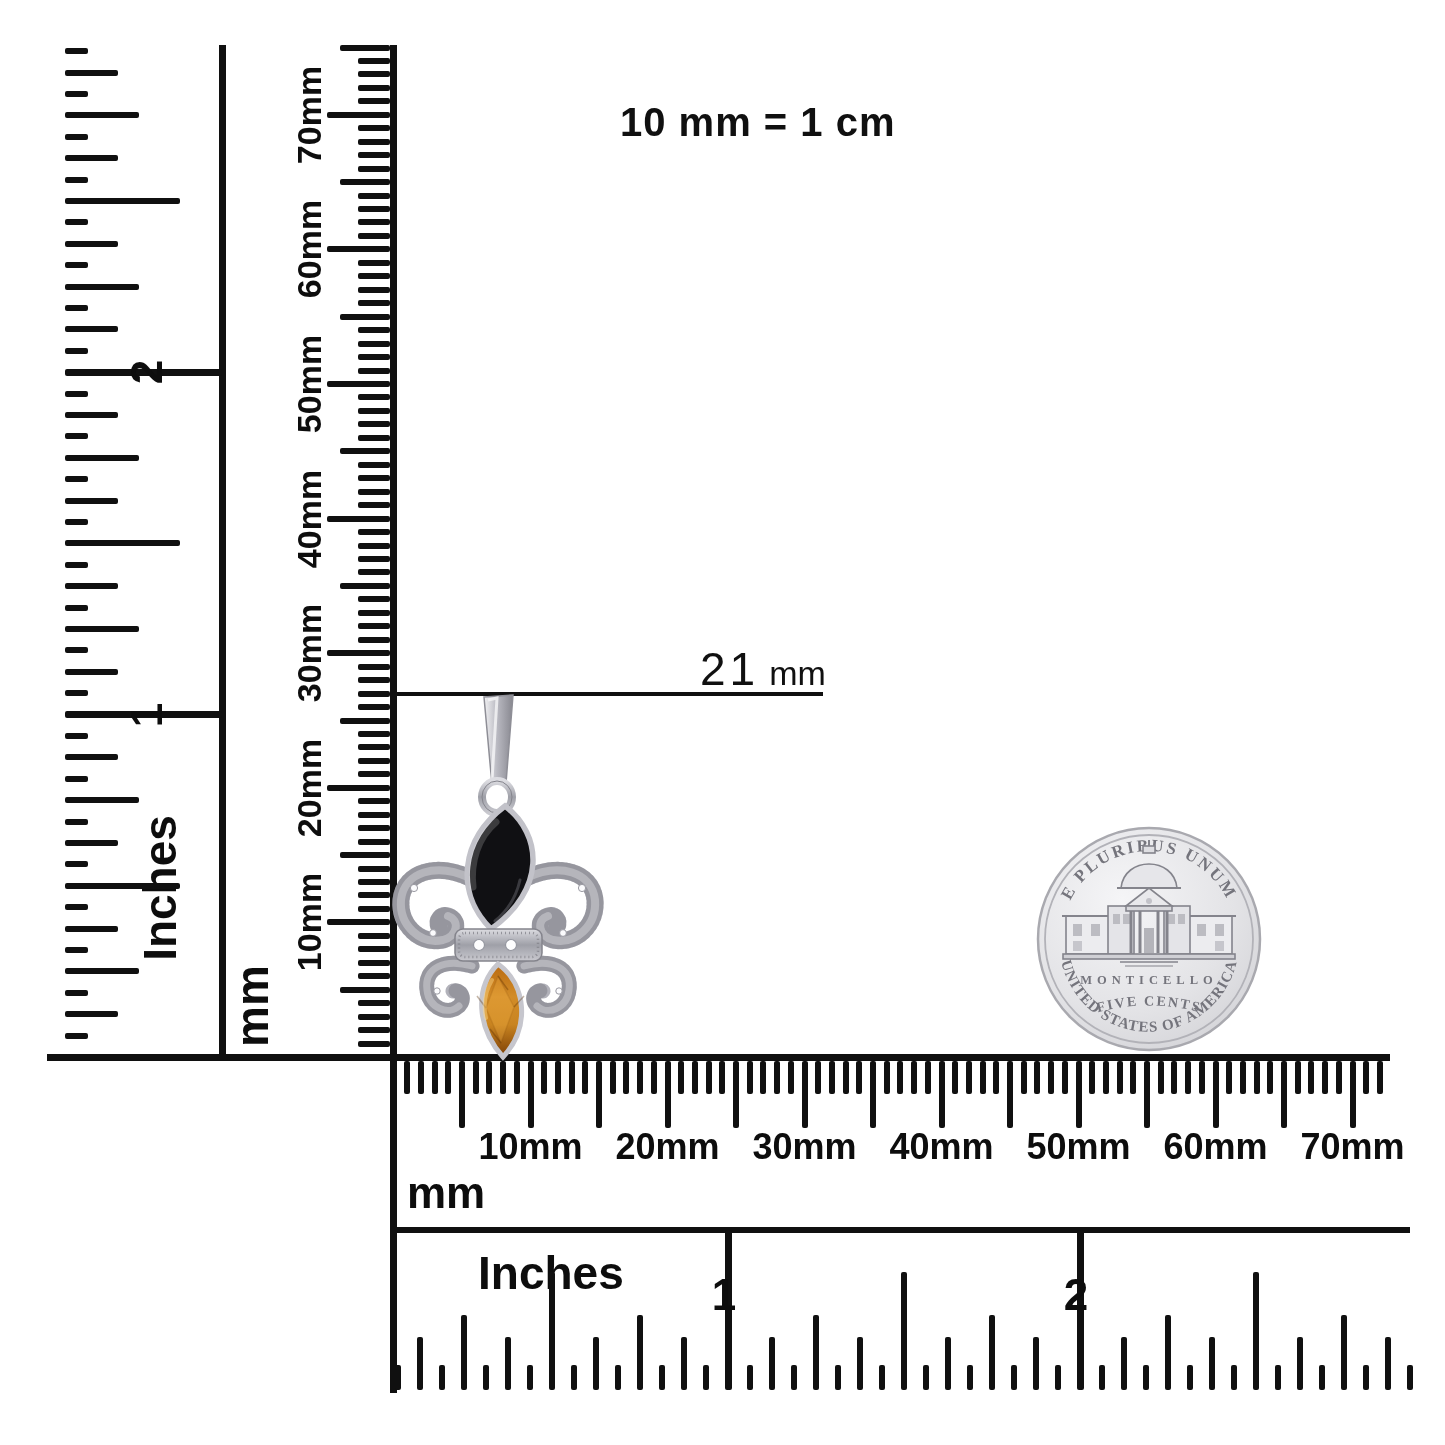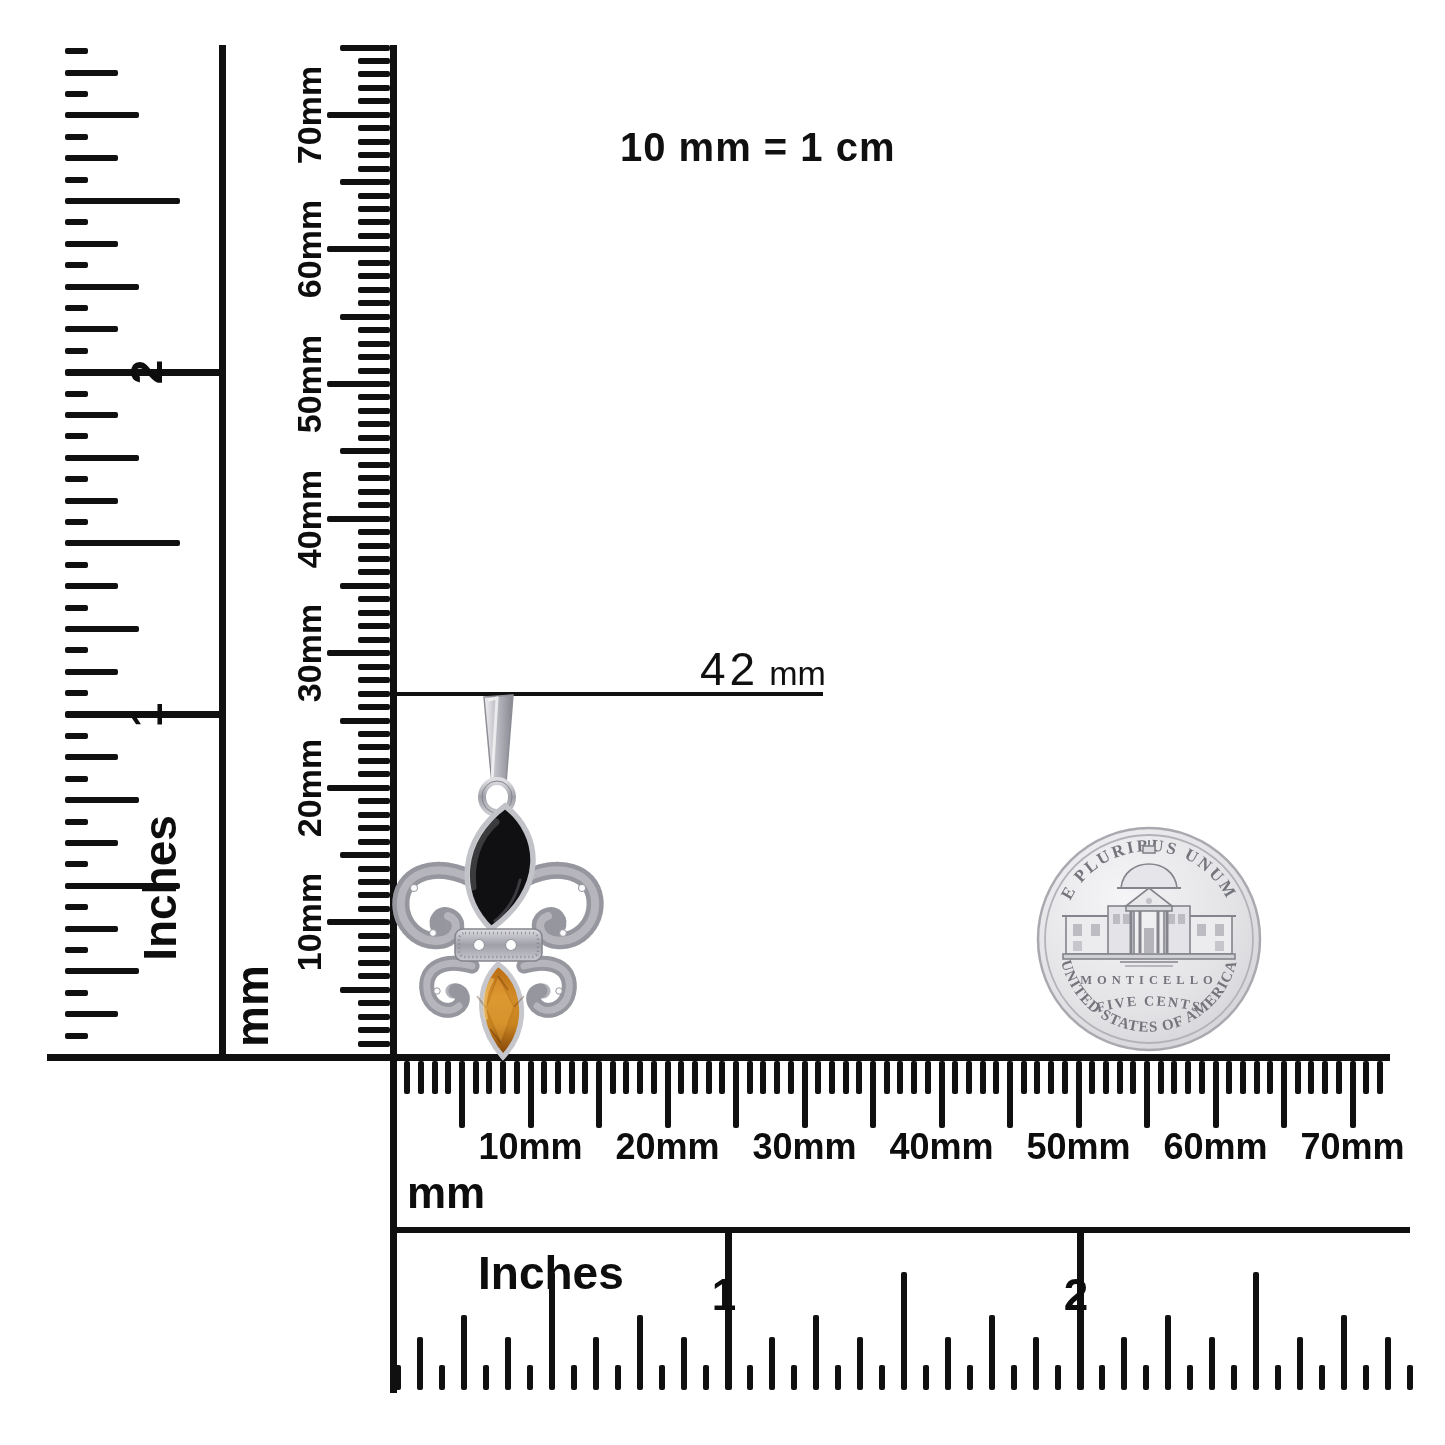--- a/index.html
+++ b/index.html
@@ -3,21 +3,21 @@
 <meta charset="utf-8">
 <style>
   html,body{margin:0;padding:0;background:#ffffff;}
   .canvas{position:relative;width:1445px;height:1445px;background:#ffffff;overflow:hidden;
           font-family:"Liberation Sans",sans-serif;color:#101010;}
   .line{position:absolute;background:#101010;}
   .tick{position:absolute;background:#101010;border-radius:2px;}
   .lbl{position:absolute;font-weight:bold;color:#0d0d0d;white-space:nowrap;}
   .lbl-rot{transform:translate(-50%,-50%) rotate(-90deg);}
   .lbl-ctr{transform:translate(-50%,-50%);}
-  .scale-note{position:absolute;left:620px;top:100px;font-size:40px;font-weight:bold;letter-spacing:1px;margin-top:25px;}
+  .scale-note{position:absolute;left:620px;top:100px;font-size:40px;font-weight:bold;letter-spacing:1px;}
   .dim-text{position:absolute;left:700px;top:642px;display:flex;align-items:baseline;font-weight:normal;}
   .dim-val{font-size:46px;letter-spacing:4px;}
   .dim-unit{font-size:34px;margin-left:10px;}
   .unit-left-inches{position:absolute;left:160px;top:888px;font-size:46px;font-weight:bold;}
   .unit-left-mm{position:absolute;left:252px;top:1006px;font-size:46px;font-weight:bold;}
   .unit-bottom-mm{position:absolute;left:407px;top:1168px;font-size:44px;font-weight:bold;}
   .unit-bottom-inches{position:absolute;left:478px;top:1246px;font-size:46px;font-weight:bold;}
   svg{position:absolute;}
   .coin-legend{font-family:"Liberation Serif",serif;fill:#74747c;}
 </style>
@@ -28,21 +28,21 @@
 
   <div class="line" style="left:219px;top:45px;width:7px;height:1012px;"></div>
   <div class="line" style="left:390px;top:45px;width:7px;height:1348px;"></div>
   <div class="line" style="left:47px;top:1054px;width:1343px;height:7px;"></div>
   <div class="line" style="left:390px;top:1227px;width:1020px;height:6px;"></div>
   <div class="line" style="left:397px;top:692px;width:426px;height:4px;"></div>
 
   <div class="scale-note">10 mm = 1 cm</div>
 
   <div class="dim-text">
-    <span class="dim-val">42</span>
+    <span class="dim-val">21</span>
     <span class="dim-unit">mm</span>
   </div>
 
   <div class="lbl unit-left-inches lbl-rot">Inches</div>
   <div class="lbl unit-left-mm lbl-rot">mm</div>
   <div class="lbl unit-bottom-mm">mm</div>
   <div class="lbl unit-bottom-inches">Inches</div>
 
   <div id="ruler-layer">
       <div class="tick" style="left: 65px; top: 1032.6px; width: 23px; height: 6px;"></div>

